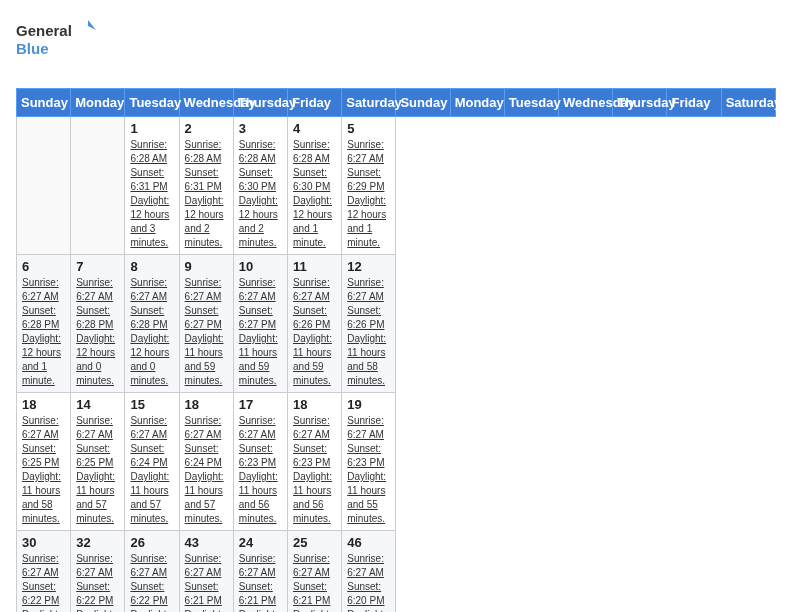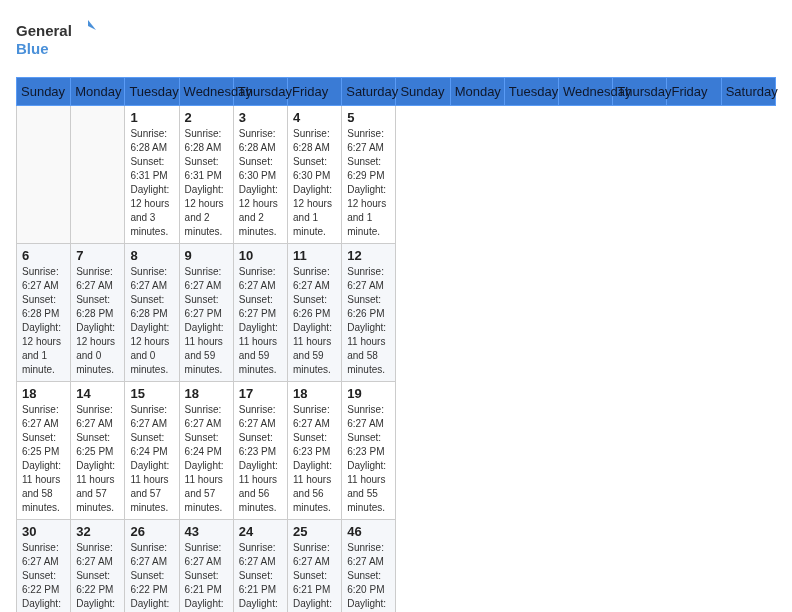--- a/index.html
+++ b/index.html
@@ -7,21 +7,21 @@
       font-family: Arial, sans-serif;
       background: #fff;
       width: 792px;
       min-height: 612px;
       padding: 16px;
     }
     .header {
       display: flex;
       justify-content: space-between;
       align-items: flex-start;
-      margin-bottom: 17px;
+      margin-bottom: 28px;
     }
     .logo {
       display: flex;
       align-items: center;
       gap: 4px;
     }
     .title-block {
       text-align: right;
     }
     .month-title {
@@ -33,23 +33,23 @@
       font-size: 16px;
       color: #444;
     }
     table {
       width: 100%;
       border-collapse: collapse;
       table-layout: fixed;
     }
     th {
       background-color: #3a7bd5;
-      color: #0f172a;
+      color: #ffffff;
       font-size: 13px;
-      font-weight: normal;
+      font-weight: bold;
       padding: 6px 4px;
       text-align: left;
       border: 1px solid #5a9bf5;
     }
     td {
       vertical-align: top;
       border: 1px solid #ccc;
       padding: 4px 5px;
       font-size: 10.5px;
       color: #333;
@@ -63,20 +63,21 @@
       font-size: 13px;
       font-weight: bold;
       color: #222;
       display: block;
       margin-bottom: 2px;
     }
     .cell-text {
       font-size: 10px;
       line-height: 1.4;
       color: #333;
+      text-decoration: underline;
     }
     .empty-cell {
       background: #f9f9f9;
     }
   </style>
 </head>
 <body>
 
 <div class="header">
   <div class="logo">

